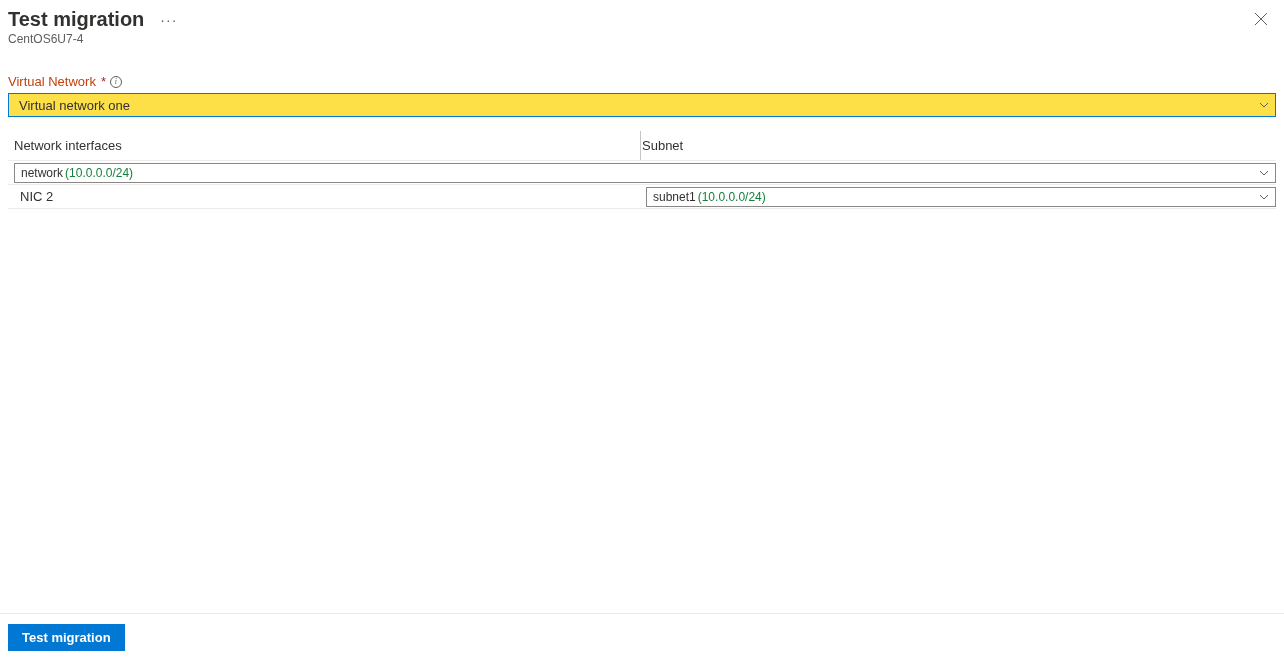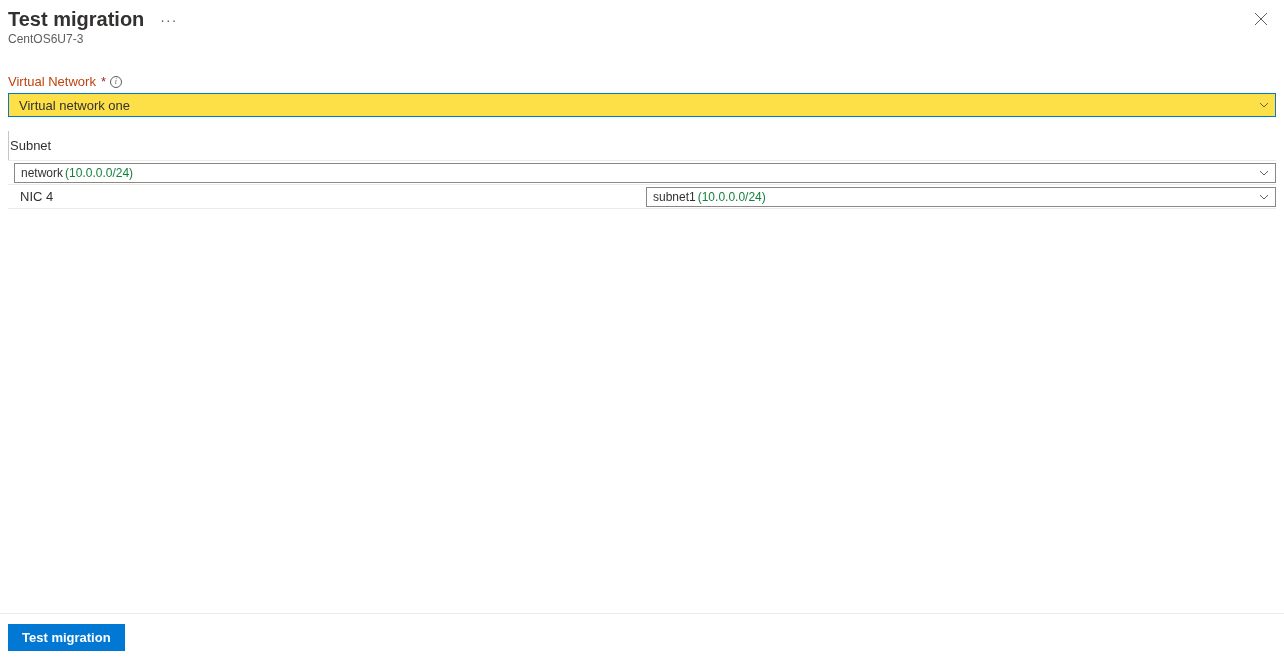--- a/index.html
+++ b/index.html
@@ -205,21 +205,21 @@
   </style>
 </head>
 <body>
 
 <div class="header">
   <div class="header-left">
     <div class="title-row">
       <h1 class="page-title">Test migration</h1>
       <span class="more-icon">···</span>
     </div>
-    <div class="subtitle">CentOS6U7-3</div>
+    <div class="subtitle">CentOS6U7-4</div>
   </div>
   <div class="close-icon">
     <svg width="14" height="14" viewBox="0 0 14 14">
         <path d="M1 1 L13 13 M13 1 L1 13" stroke="#605e5c" stroke-width="1" fill="none"></path>
       </svg>
   </div>
 </div>
 
 <div class="content">
   <div class="field-label-row">
@@ -231,20 +231,23 @@
     <span class="dropdown-text">Virtual network one</span>
     <span class="chevron-down">
       <svg viewBox="0 0 10 6">
           <path d="M1 1 L5 5 L9 1" stroke="#605e5c" stroke-width="1" fill="none"></path>
         </svg>
     </span>
   </div>
 
   <div class="table">
     <div class="table-header">
+      <div class="col-nic">
+        <span class="th">Network interfaces</span>
+      </div>
       <div class="col-subnet">
         <span class="th">Subnet</span>
       </div>
     </div>
 
     <div class="table-row">
       <div class="row-subnet">
         <div class="subnet-select">
           <span class="subnet-text">
             <span class="subnet-bold">network</span>
@@ -253,21 +256,21 @@
           <span class="chevron-down">
             <svg viewBox="0 0 10 6">
                 <path d="M1 1 L5 5 L9 1" stroke="#605e5c" stroke-width="1" fill="none"></path>
               </svg>
           </span>
         </div>
       </div>
     </div>
 
     <div class="table-row">
-      <div class="row-nic">NIC 4</div>
+      <div class="row-nic">NIC 2</div>
       <div class="row-subnet">
         <div class="subnet-select">
           <span class="subnet-text">
             <span class="subnet-bold">subnet1</span>
             <span class="subnet-cidr">(10.0.0.0/24)</span>
           </span>
           <span class="chevron-down">
             <svg viewBox="0 0 10 6">
                 <path d="M1 1 L5 5 L9 1" stroke="#605e5c" stroke-width="1" fill="none"></path>
               </svg>

